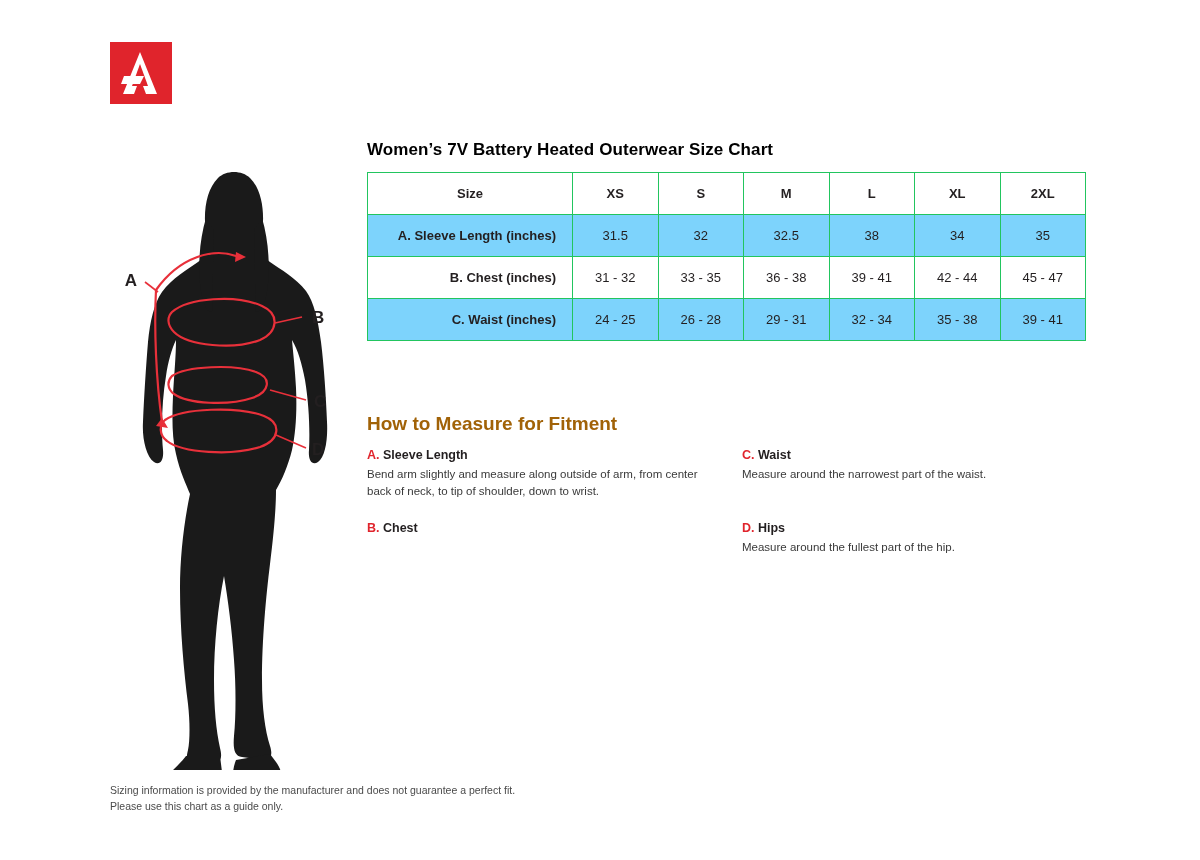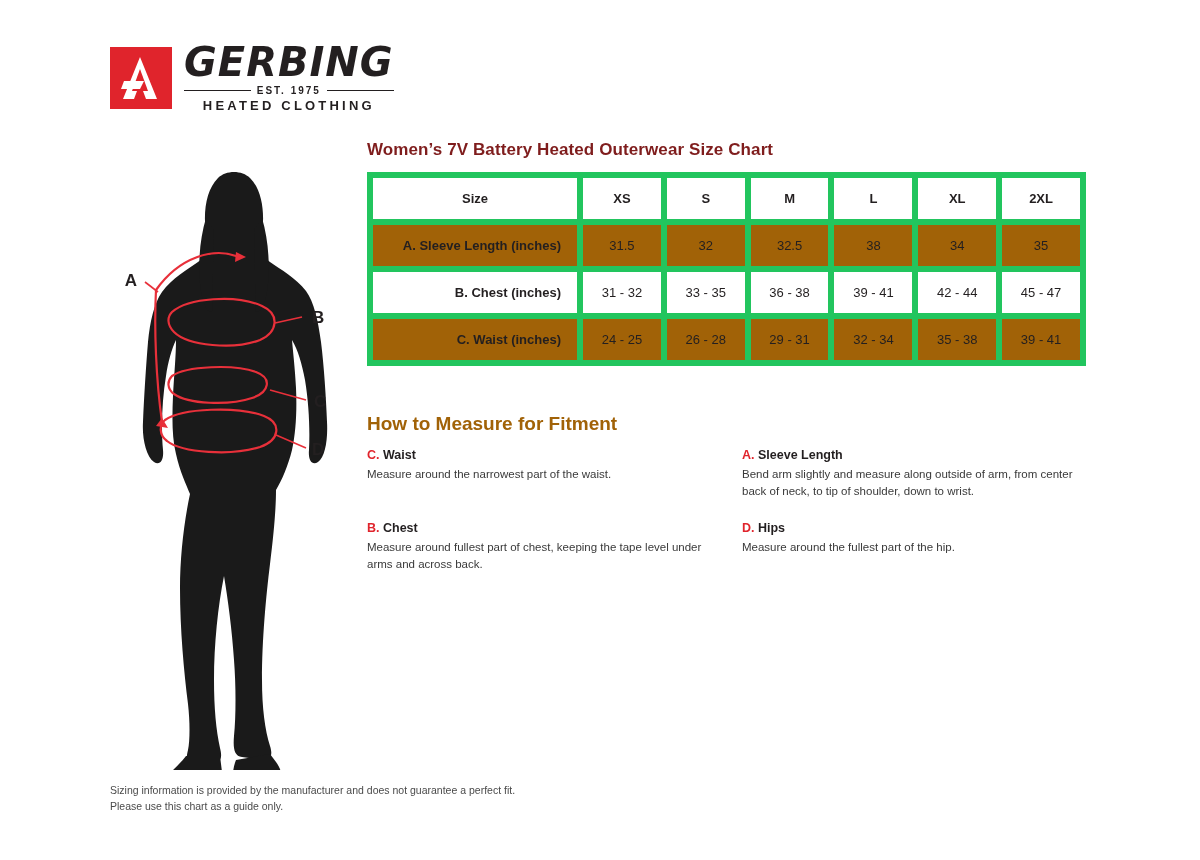--- a/index.html
+++ b/index.html
@@ -86,34 +86,34 @@
   }
   .figure-wrap svg { display: block; }
 
   
   .chart-title {
     position: absolute;
     left: 367px;
     top: 140px;
     font-size: 17px;
     font-weight: 700;
-    color: #7f1d1d;
+    color: #000000;
     letter-spacing: 0.1px;
   }
   table.size-chart {
     position: absolute;
     left: 367px;
     top: 172px;
     border-collapse: collapse;
     width: 719px;
     font-size: 13px;
   }
   table.size-chart th,
   table.size-chart td {
-    border: 6px solid #22c55e;
+    border: 1px solid #22c55e;
     height: 41px;
     text-align: center;
     vertical-align: middle;
     color: #231f20;
     font-weight: 400;
     padding: 0 4px;
   }
   table.size-chart th.rowhead,
   table.size-chart th.colhead {
     font-weight: 700;
@@ -122,21 +122,21 @@
     width: 184px;
     text-align: right;
     padding-right: 16px;
   }
   table.size-chart thead th.rowhead {
     text-align: center;
     padding-right: 4px;
   }
   table.size-chart tr.shaded th,
   table.size-chart tr.shaded td {
-    background: #a16207;
+    background: #7dd3fc;
   }
 
   
   .howto-title {
     position: absolute;
     left: 367px;
     top: 413px;
     font-size: 19px;
     font-weight: 700;
     color: #a16207;
@@ -183,27 +183,20 @@
 <body>
 
 <div class="logo-block">
   <div class="logo-mark">
     <svg width="62" height="62" viewBox="0 0 62 62" aria-hidden="true">
       <rect x="0" y="0" width="62" height="62" fill="#e0242c"></rect>
       <path d="M30 10 L47 52 L36 52 L30 36 L24 52 L13 52 Z" fill="#ffffff"></path>
       <path d="M30 22 L38 44 L22 44 Z" fill="#e0242c"></path>
       <path d="M14 34 L34 34 L30 42 L11 42 Z" fill="#ffffff"></path>
     </svg>
-  </div>
-  <div class="logo-text">
-    <div class="logo-word">GERBING</div>
-    <div class="logo-est">
-        <span>EST. 1975</span>
-      </div>
-    <div class="logo-sub">HEATED CLOTHING</div>
   </div>
 </div>
 
 <div class="figure-wrap">
   <svg width="250" height="610" viewBox="0 0 250 610" aria-hidden="true">
 
     <g fill="#1a1a1a">
       <path d="M108 18
                C 96 30, 93 52, 96 74
                C 98 90, 96 96, 88 102
@@ -326,40 +319,39 @@
       <td>35 - 38</td>
       <td>39 - 41</td>
     </tr>
   </tbody>
 </table>
 
 <div class="howto-title">How to Measure for Fitment</div>
 <div class="howto-grid">
   <div class="howto-item">
     <div class="howto-head">
+      <span class="howto-letter">A.</span>
+      <span>Sleeve Length</span>
+    </div>
+    <div class="howto-body">Bend arm slightly and measure along outside of arm, from center back of neck, to tip of shoulder, down to wrist.</div>
+  </div>
+
+  <div class="howto-item">
+    <div class="howto-head">
       <span class="howto-letter">C.</span>
       <span>Waist</span>
     </div>
     <div class="howto-body">Measure around the narrowest part of the waist.</div>
-  </div>
-
-  <div class="howto-item">
-    <div class="howto-head">
-      <span class="howto-letter">A.</span>
-      <span>Sleeve Length</span>
-    </div>
-    <div class="howto-body">Bend arm slightly and measure along outside of arm, from center back of neck, to tip of shoulder, down to wrist.</div>
   </div>
 
   <div class="howto-item">
     <div class="howto-head">
       <span class="howto-letter">B.</span>
       <span>Chest</span>
     </div>
-    <div class="howto-body">Measure around fullest part of chest, keeping the tape level under arms and across back.</div>
   </div>
 
   <div class="howto-item">
     <div class="howto-head">
       <span class="howto-letter">D.</span>
       <span>Hips</span>
     </div>
     <div class="howto-body">Measure around the fullest part of the hip.</div>
   </div>
 </div>

